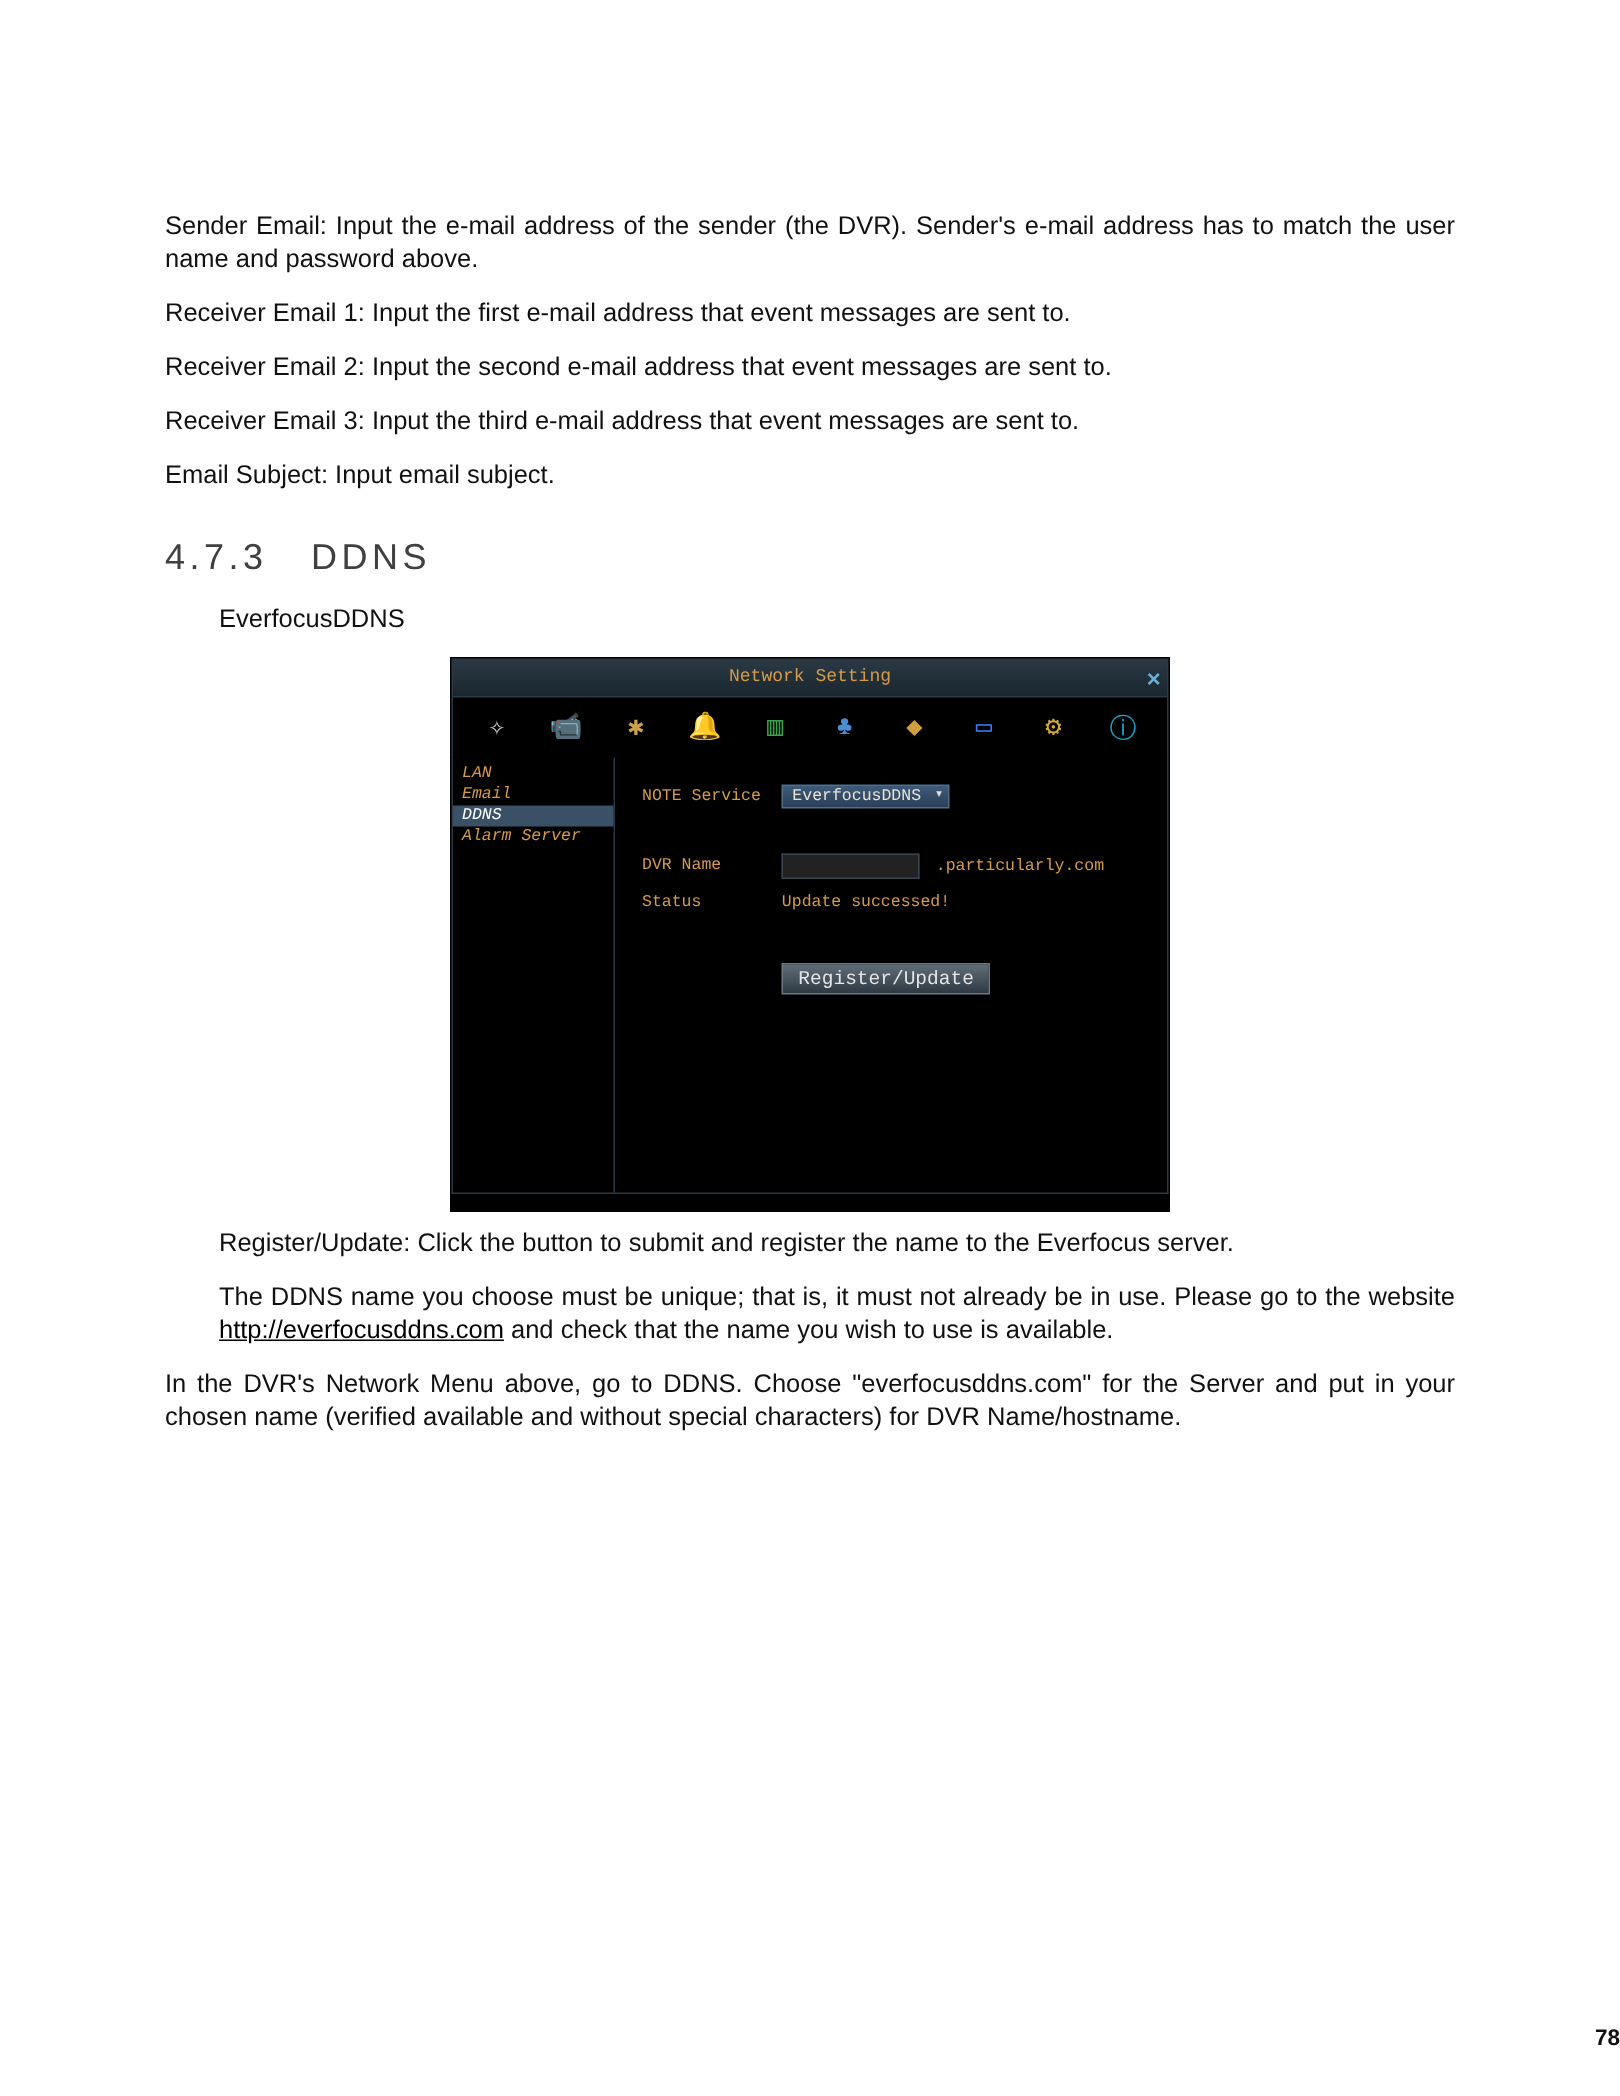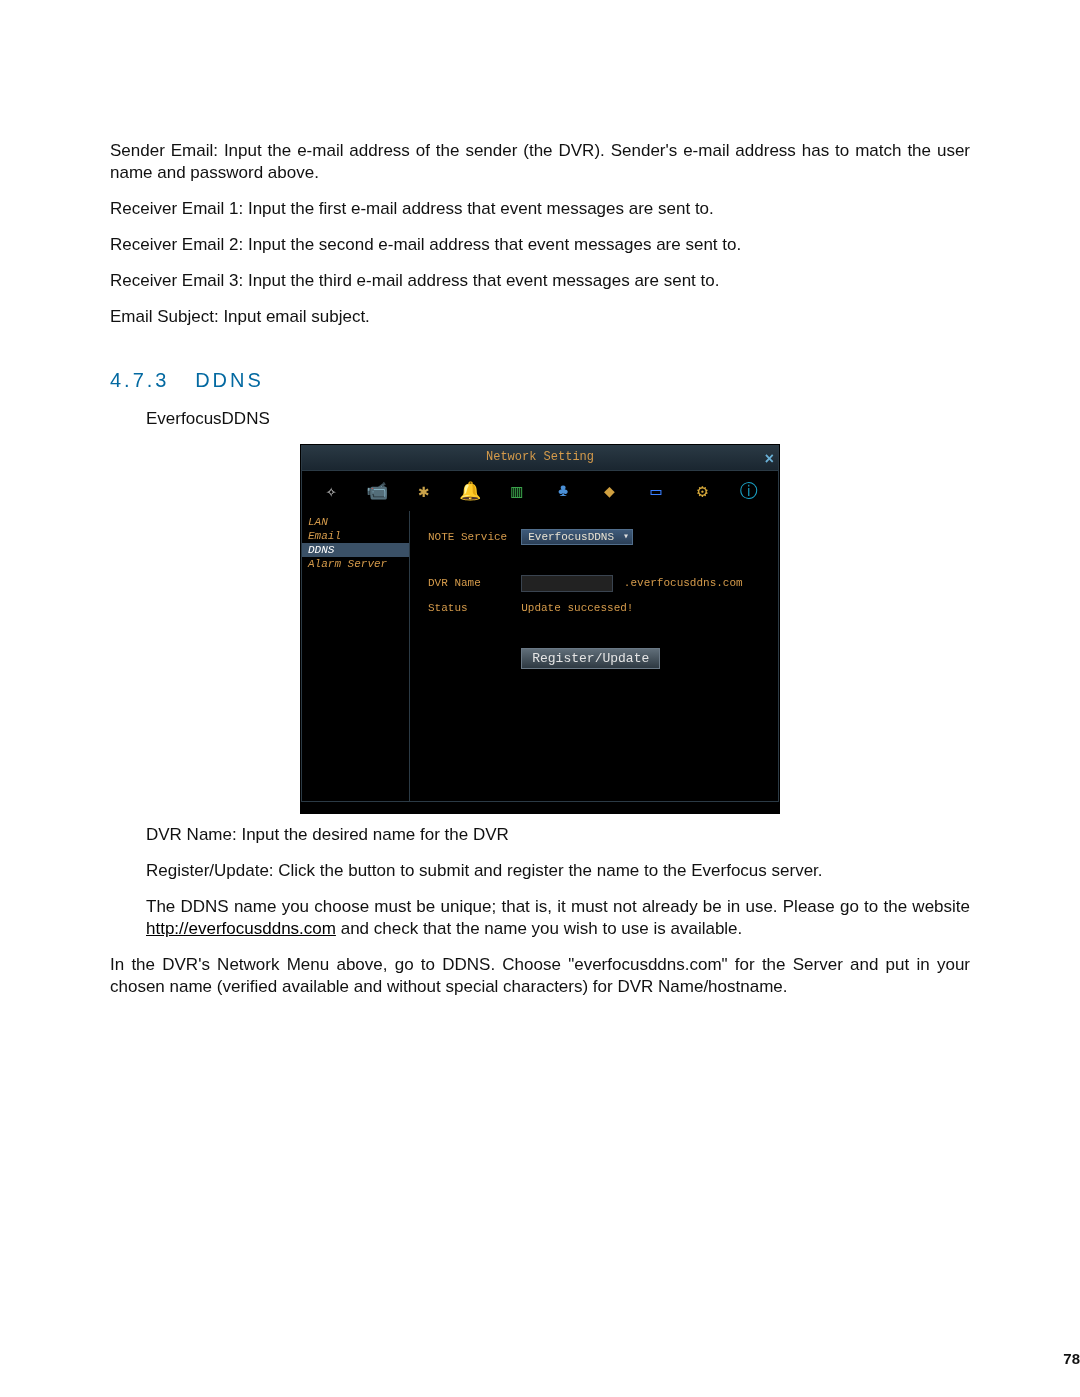--- a/index.html
+++ b/index.html
@@ -19,25 +19,25 @@
     background: #fff;
   }
   .para {
     margin: 0 0 14px 0;
     line-height: 1.3;
     text-align: justify;
   }
   .indent1 { margin-left: 36px; }
   .indent2 { margin-left: 36px; margin-top: 10px;}
   .section-head {
-    margin-top: 40px;
+    margin-top: 29px;
     margin-bottom: 16px;
-    font-size: 20px;
+    font-size: 24px;
     letter-spacing: 3px;
-    color: #0369a1;
+    color: #404040;
     font-weight: normal;
   }
   .screenshot-wrap {
     width: 480px;
     margin: 10px auto 10px auto;
   }
   .screenshot {
     background: #000;
     color: #e48f2a;
     font-family: "Courier New", monospace;
@@ -203,21 +203,21 @@
                 <span class="dropdown">EverfocusDDNS</span>
               </td>
             </tr>
             <tr>
                   <td colspan="2" style="height:10px"></td>
                 </tr>
             <tr>
               <td>DVR Name</td>
               <td>
                 <span class="textfield"></span>
-                <span class="suffix">.everfocusddns.com</span>
+                <span class="suffix">.particularly.com</span>
               </td>
             </tr>
             <tr>
               <td>Status</td>
               <td>Update successed!</td>
             </tr>
             <tr>
                   <td colspan="2" style="height:14px"></td>
                 </tr>
             <tr>
@@ -225,21 +225,20 @@
               <td><span class="btn">Register/Update</span></td>
             </tr>
           </tbody>
             </table>
         </div>
       </div>
     </div>
   </div>
 
 
-  <p class="para indent2">DVR Name: Input the desired name for the DVR</p>
   <p class="para indent2">Register/Update: Click the button to submit and register the name to the Everfocus server.</p>
   <p class="para indent2">
     <span>The DDNS name you choose must be unique; that is, it must not already be in use. Please go to the website </span>
     <a href="#">http://everfocusddns.com</a>
     <span> and check that the name you wish to use is available.</span>
   </p>
   <p class="para" style="">In the DVR's Network Menu above, go to DDNS. Choose "everfocusddns.com" for the Server and put in your chosen name (verified available and without special characters) for DVR Name/hostname.</p>
 
   <div class="page-num">78</div>
 </div>

